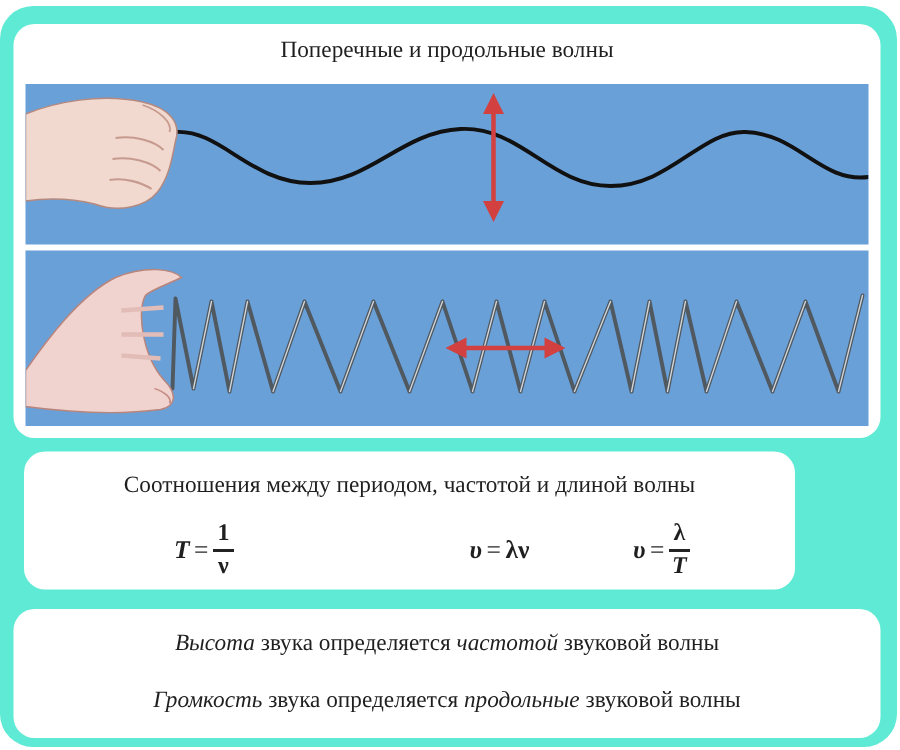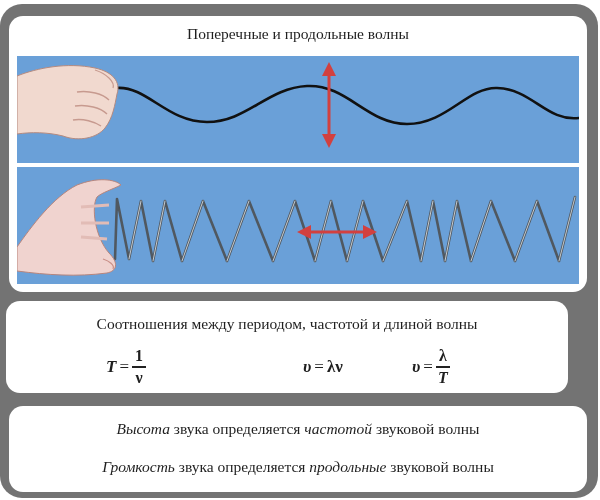--- a/index.html
+++ b/index.html
@@ -1,26 +1,26 @@
 <!DOCTYPE html>
 <html><head>
   <meta charset="utf-8">
   <style>
     * { box-sizing: border-box; margin: 0; padding: 0; }
     html, body { width: 600px; height: 500px; background: #ffffff; overflow: hidden; }
     body { font-family: "DejaVu Serif", "Liberation Serif", serif; color: #222; }
     .frame {
       position: absolute; left: 0; top: 4px; width: 598px; height: 494px;
-      background: #737373; border-radius: 22px;
+      background: #5eead4; border-radius: 22px;
     }
     .panel {
       position: absolute; background: #ffffff; border-radius: 14px;
     }
     #panel-waves { left: 9px; top: 12px; width: 578px; height: 276px; }
-    #panel-relations { left: 6px; top: 297px; width: 562px; height: 92px; }
+    #panel-relations { left: 16px; top: 297px; width: 514px; height: 92px; }
     #panel-sound { left: 9px; top: 402px; width: 578px; height: 86px; }
 
     .panel-title {
       position: absolute; left: 0; right: 0; text-align: center;
       font-family: "Liberation Serif", "DejaVu Serif", serif;
       font-size: 15.5px; color: #1f1f1f;
     }
     #panel-waves .panel-title { top: 9px; }
     #panel-relations .panel-title { top: 14px; }
 

